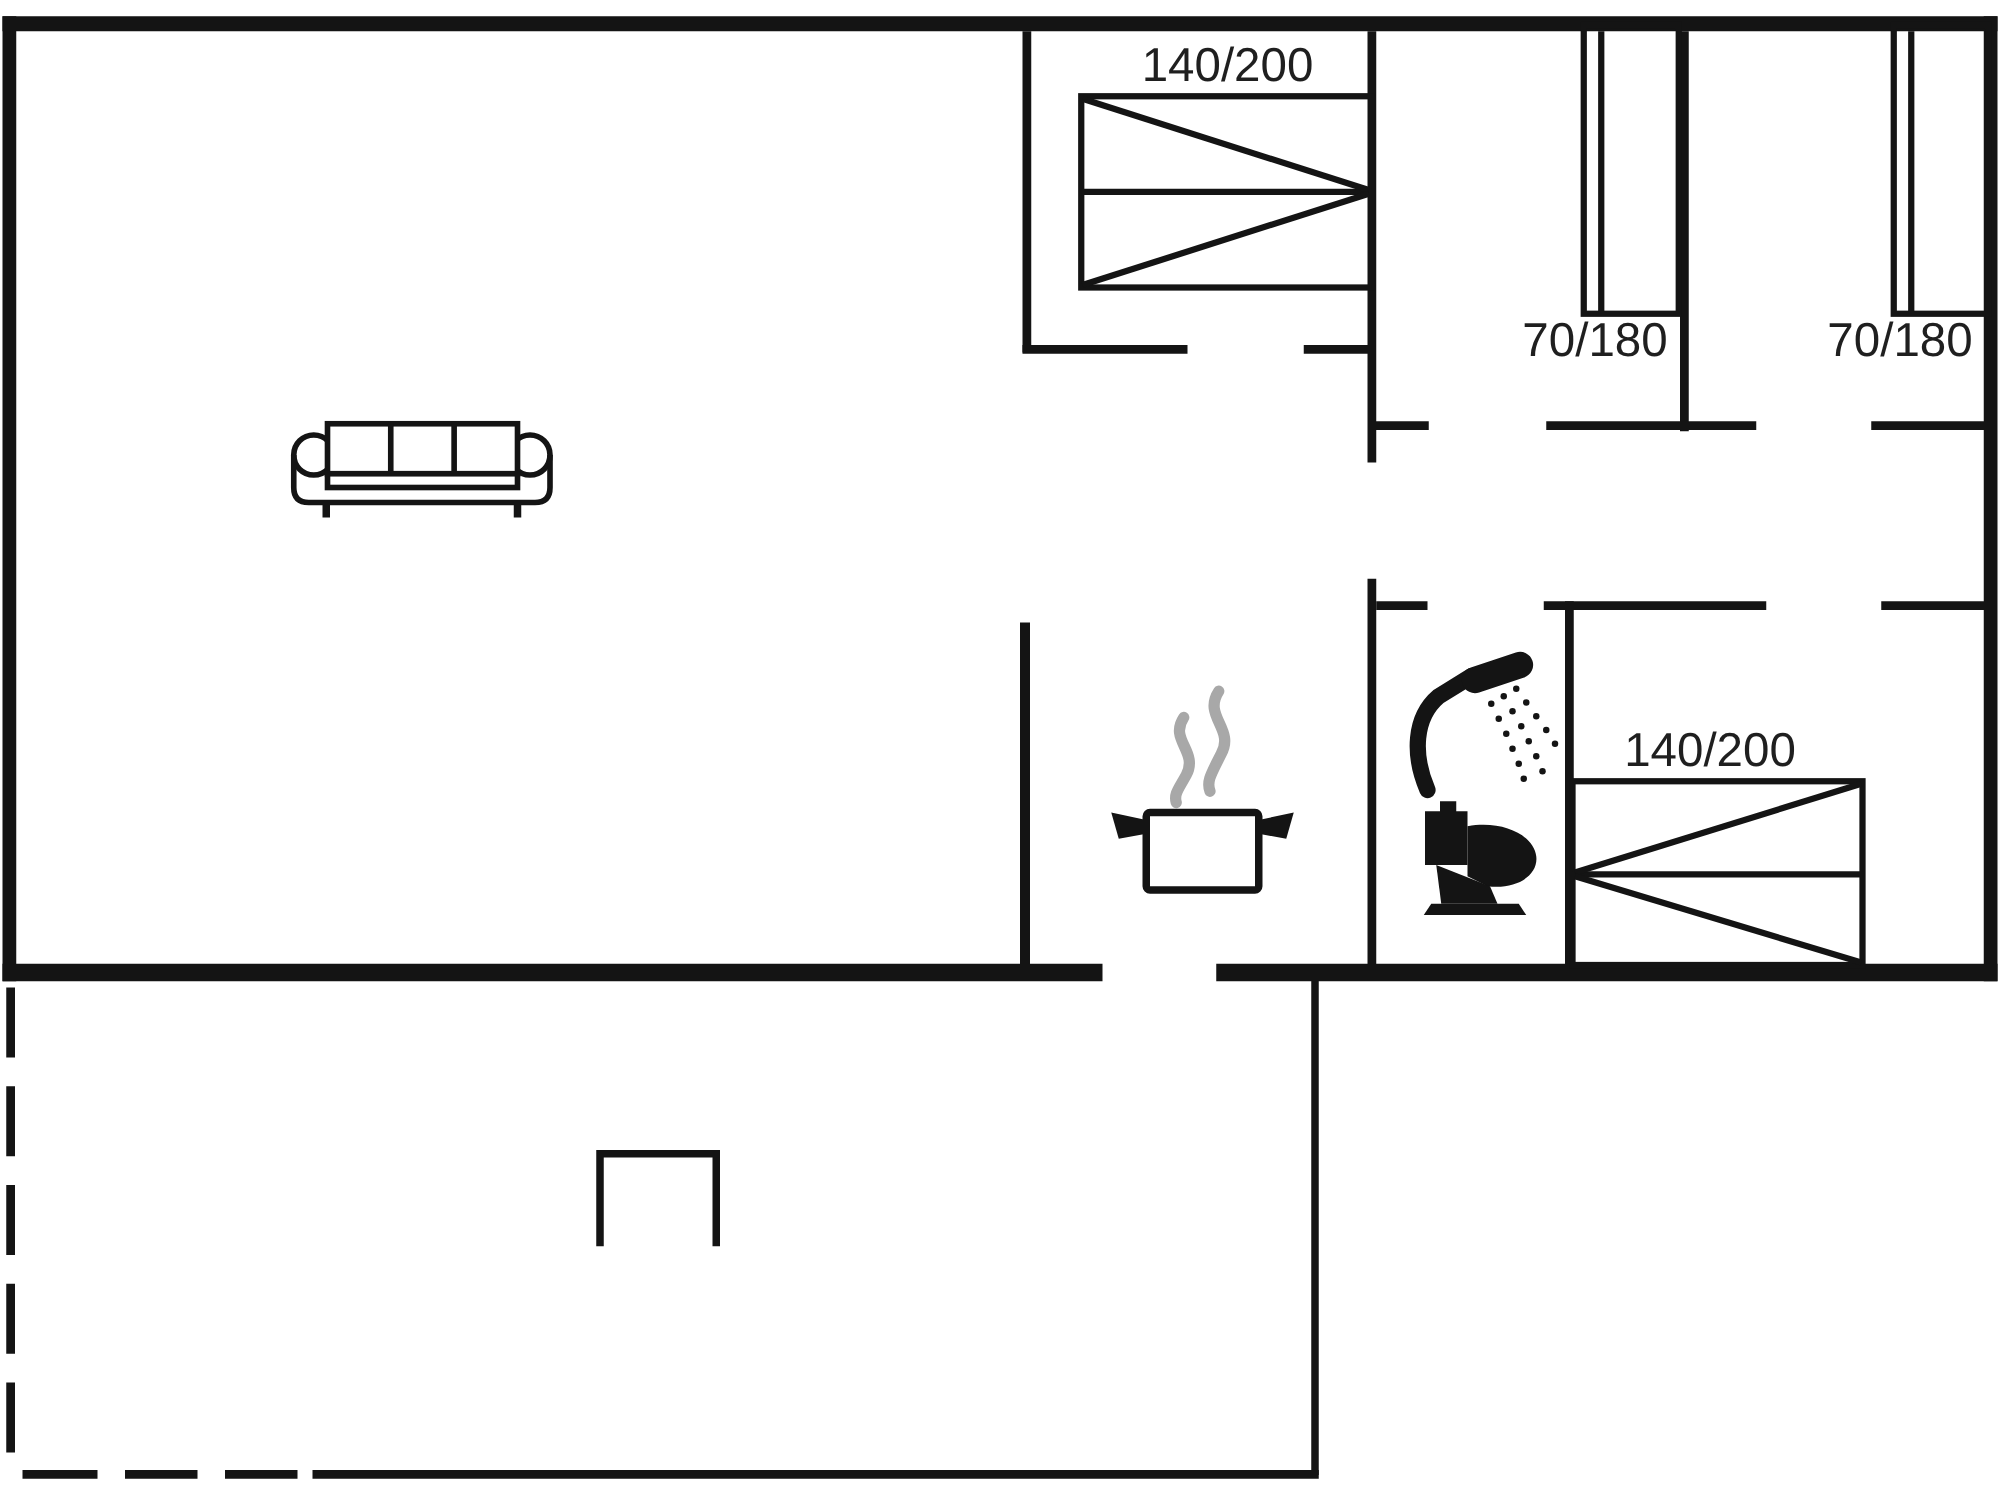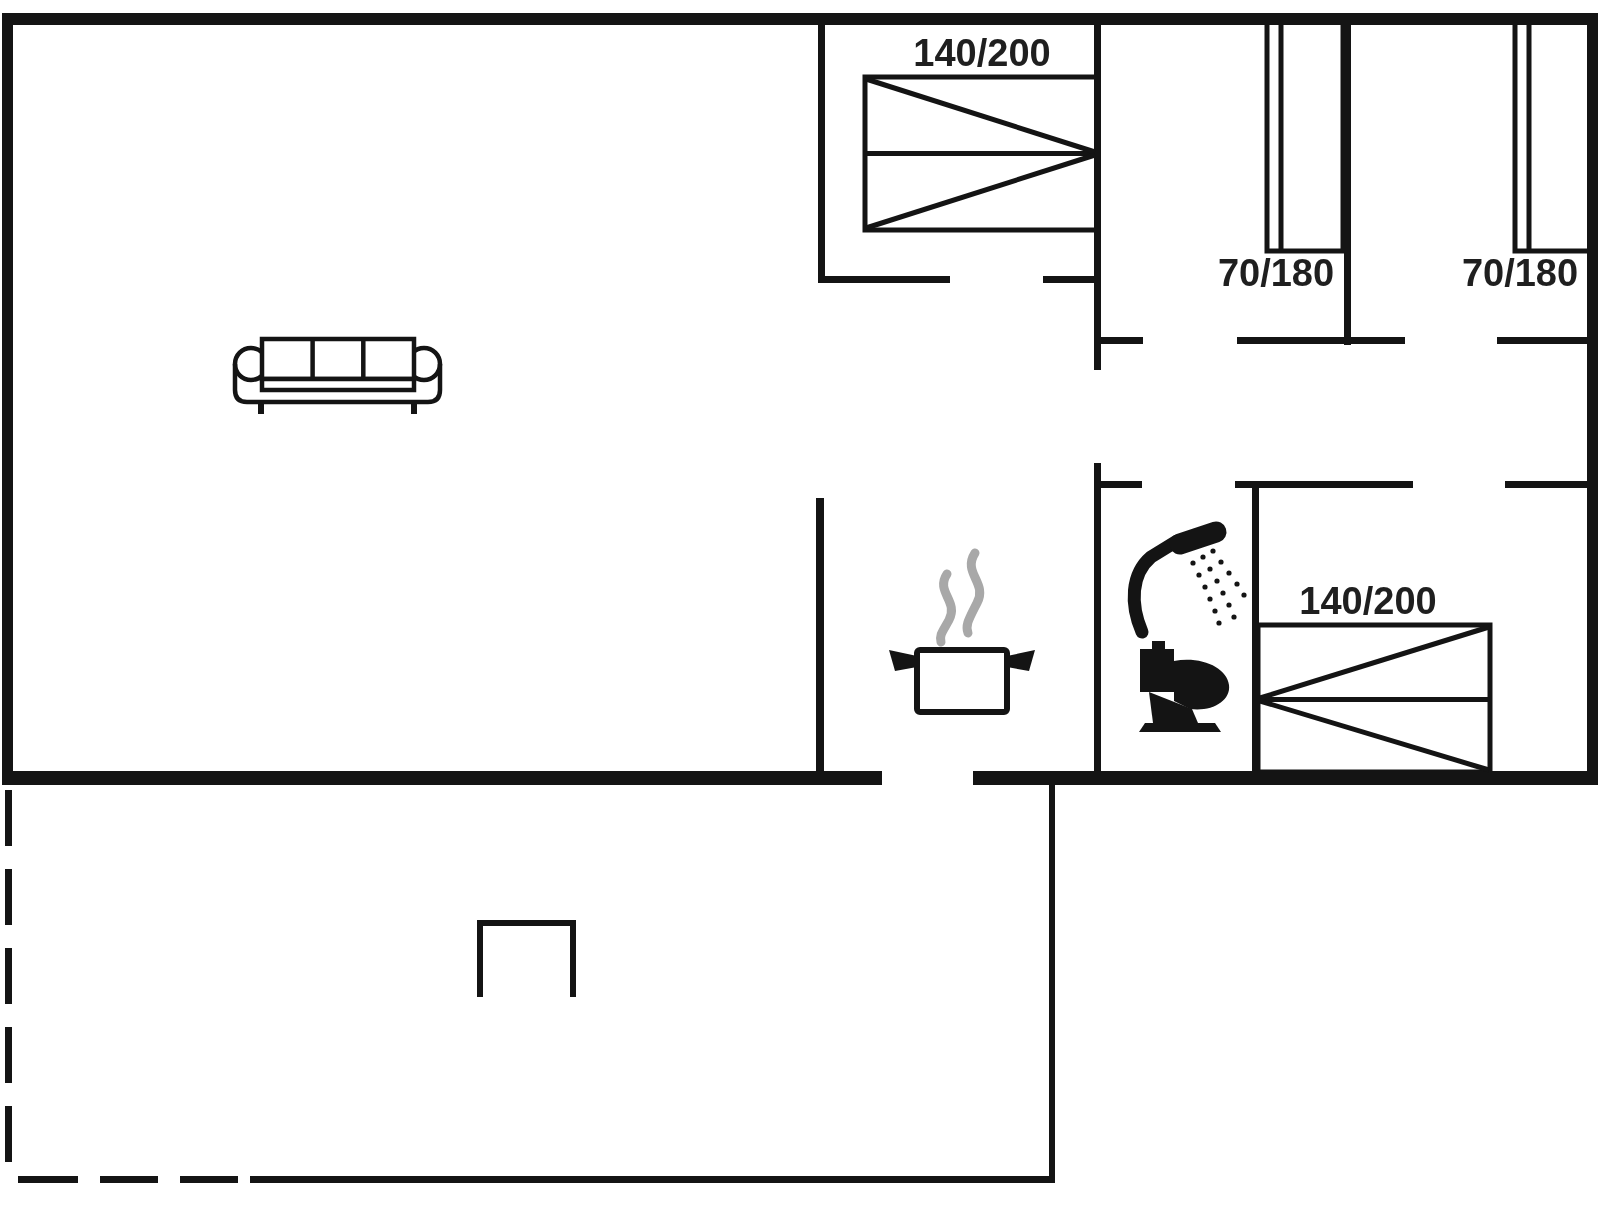--- a/index.html
+++ b/index.html
@@ -8,21 +8,20 @@
     --steam:#a8a8a8;
     --label:#1f1f1f;
     --bg:#ffffff;
   }
   #plan{
     position:relative;
     width:1606px;height:1205px;
     background:var(--bg);
     font-family:"Liberation Sans", sans-serif;
     overflow:hidden;
-    font-weight:bold;
   }
   #plan svg{position:absolute;left:0;top:0;}
   .size-label{
     position:absolute;
     width:200px;
     text-align:center;
     font-size:38px;
     line-height:1;
     color:var(--label);
     letter-spacing:0px;

